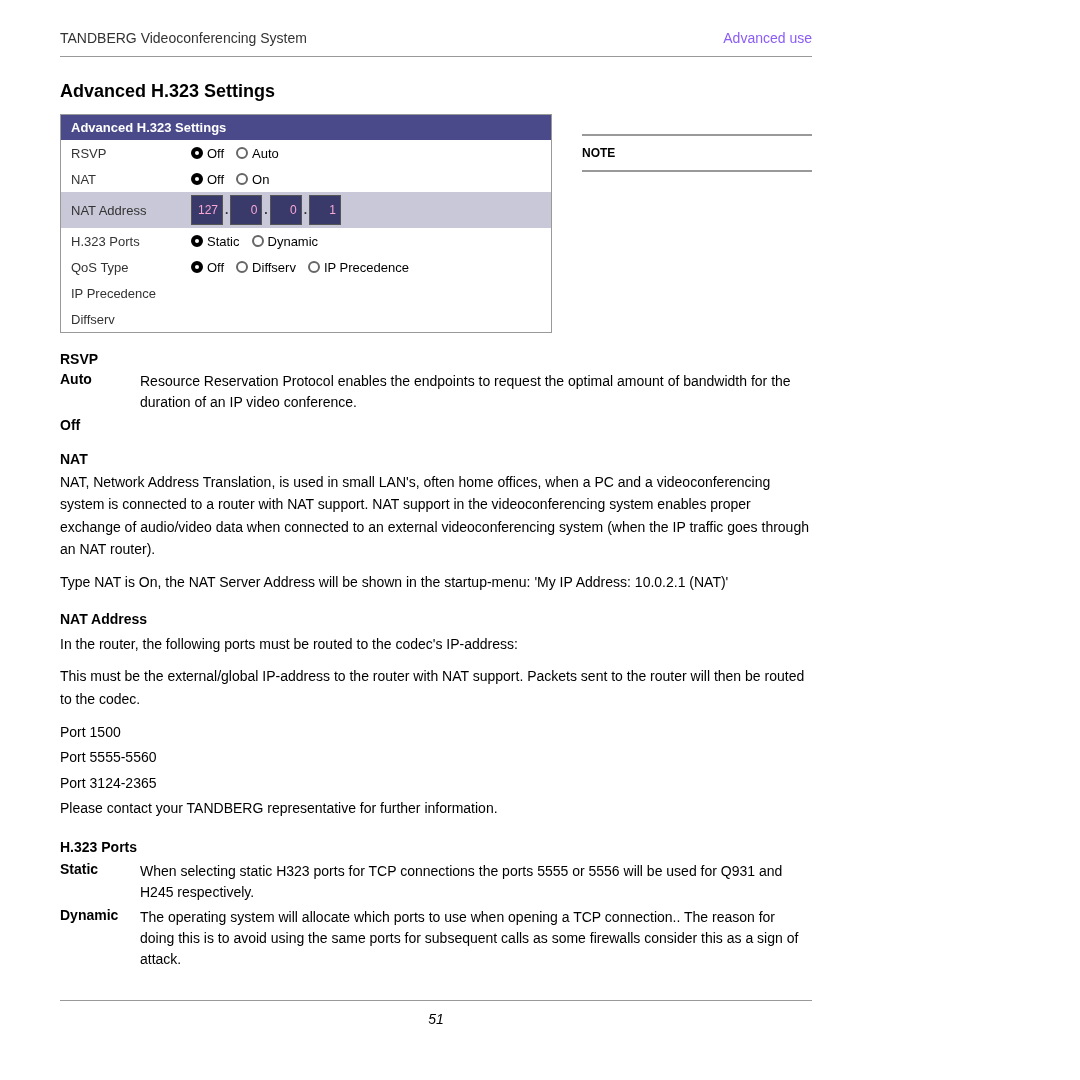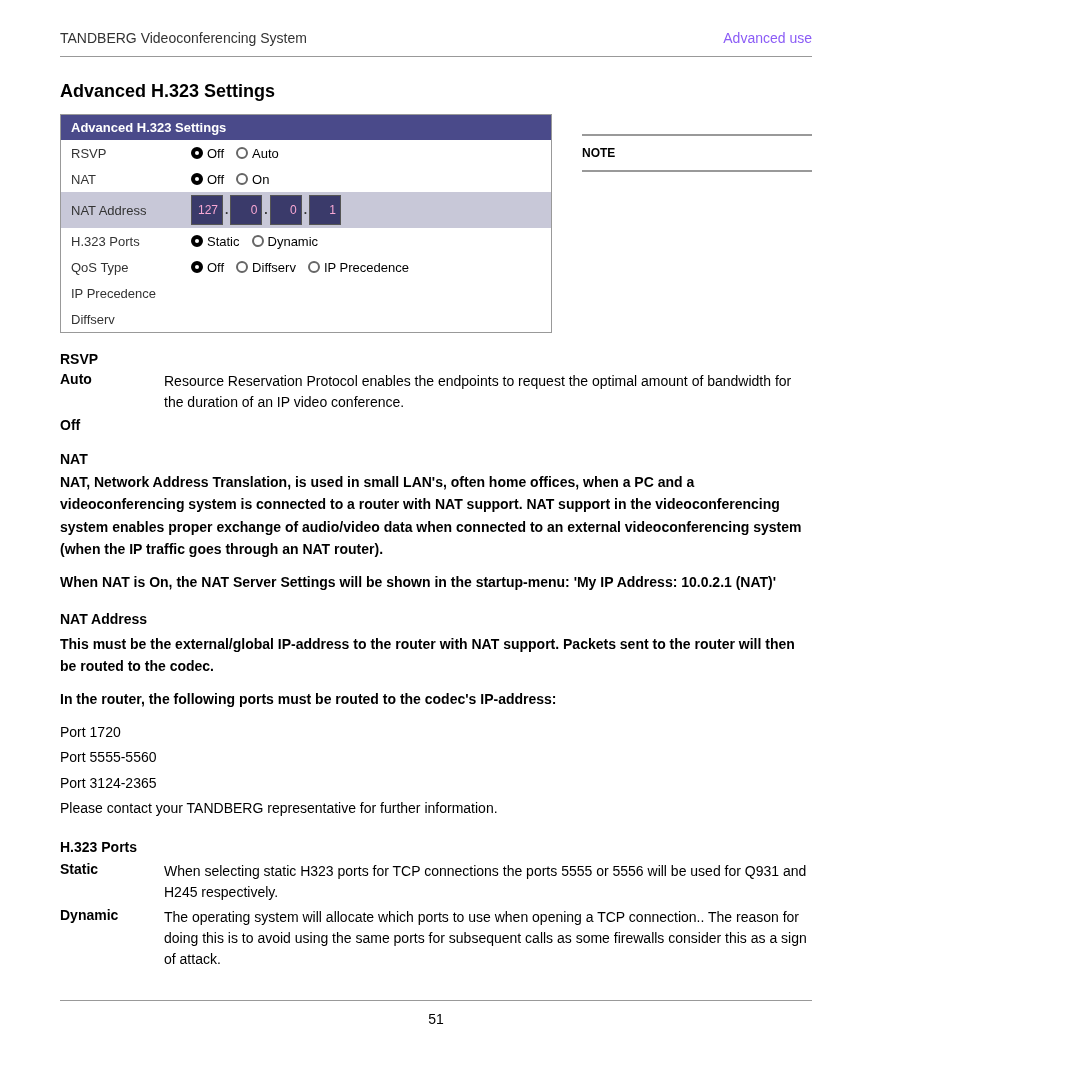--- a/index.html
+++ b/index.html
@@ -220,47 +220,46 @@
     .def-term {
       font-weight: bold;
       font-size: 14px;
       min-width: 60px;
       flex-shrink: 0;
     }
 
     .def-desc {
       font-size: 14px;
       line-height: 1.5;
-      margin-left: 24px;
     }
 
     .body-paragraph {
       font-size: 14px;
       line-height: 1.6;
       margin-bottom: 10px;
-      font-weight: bold;
     }
 
     .ports-list {
       font-size: 14px;
       line-height: 1.8;
       margin-bottom: 6px;
     }
 
     .full-width-content {
       margin-top: 14px;
     }
 
     
     .page-footer {
       border-top: 1px solid #999;
       text-align: center;
       padding-top: 10px;
       margin-top: 30px;
       font-size: 14px;
+      font-style: italic;
     }
   </style>
 </head>
 <body>
 
 <div class="page-container">
 
   <div class="page-header">
     <span class="header-title">TANDBERG Videoconferencing System</span>
     <span class="header-section">Advanced use</span>
@@ -382,29 +381,29 @@
         </div>
         <div class="definition-item">
           <span class="def-term">Off</span>
         </div>
       </div>
     </div>
 
     <div class="body-section">
       <div class="section-heading">NAT</div>
       <p class="body-paragraph">NAT, Network Address Translation, is used in small LAN's, often home offices, when a PC and a videoconferencing system is connected to a router with NAT support. NAT support in the videoconferencing system enables proper exchange of audio/video data when connected to an external videoconferencing system (when the IP traffic goes through an NAT router).</p>
-      <p class="body-paragraph">When NAT is On, the NAT Server Settings will be shown in the startup-menu:  'My IP Address: 10.0.2.1 (NAT)'</p>
+      <p class="body-paragraph">Type NAT is On, the NAT Server Address will be shown in the startup-menu:  'My IP Address: 10.0.2.1 (NAT)'</p>
     </div>
 
     <div class="body-section">
       <div class="section-subheading">NAT Address</div>
+      <p class="body-paragraph">In the router, the following ports must be routed to the codec's IP-address:</p>
       <p class="body-paragraph">This must be the external/global IP-address to the router with NAT support. Packets sent to the router will then be routed to the codec.</p>
-      <p class="body-paragraph">In the router, the following ports must be routed to the codec's IP-address:</p>
       <div class="ports-list">
-        <div>Port 1720</div>
+        <div>Port 1500</div>
         <div>Port 5555-5560</div>
         <div>Port 3124-2365</div>
         <div>Please contact your TANDBERG representative for further information.</div>
       </div>
     </div>
 
     <div class="body-section">
       <div class="section-subheading">H.323 Ports</div>
       <div class="definition-list">
         <div class="definition-item">

